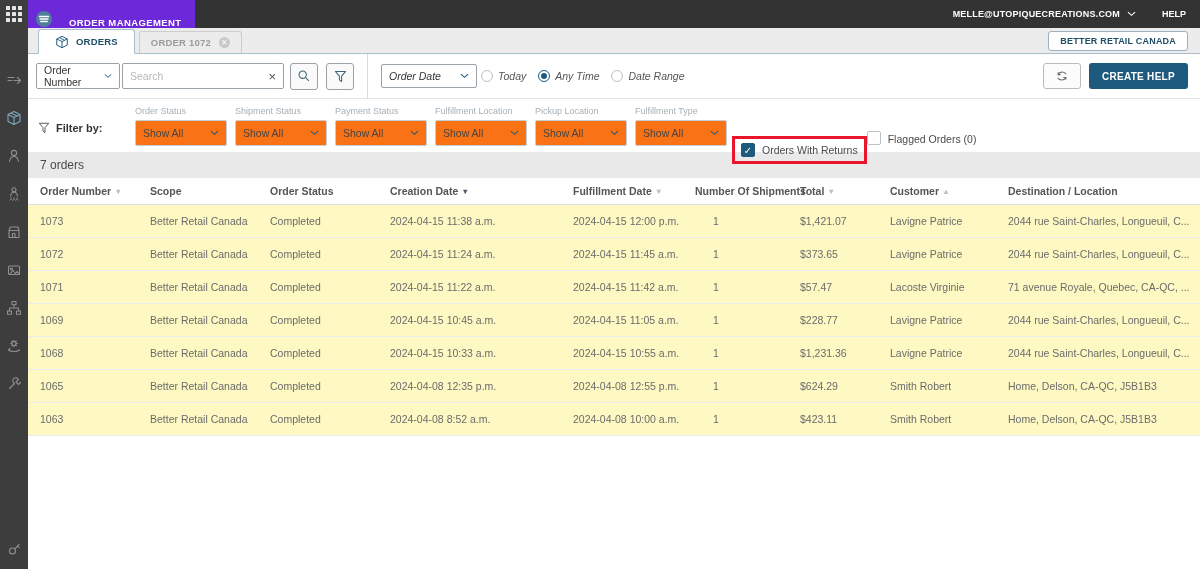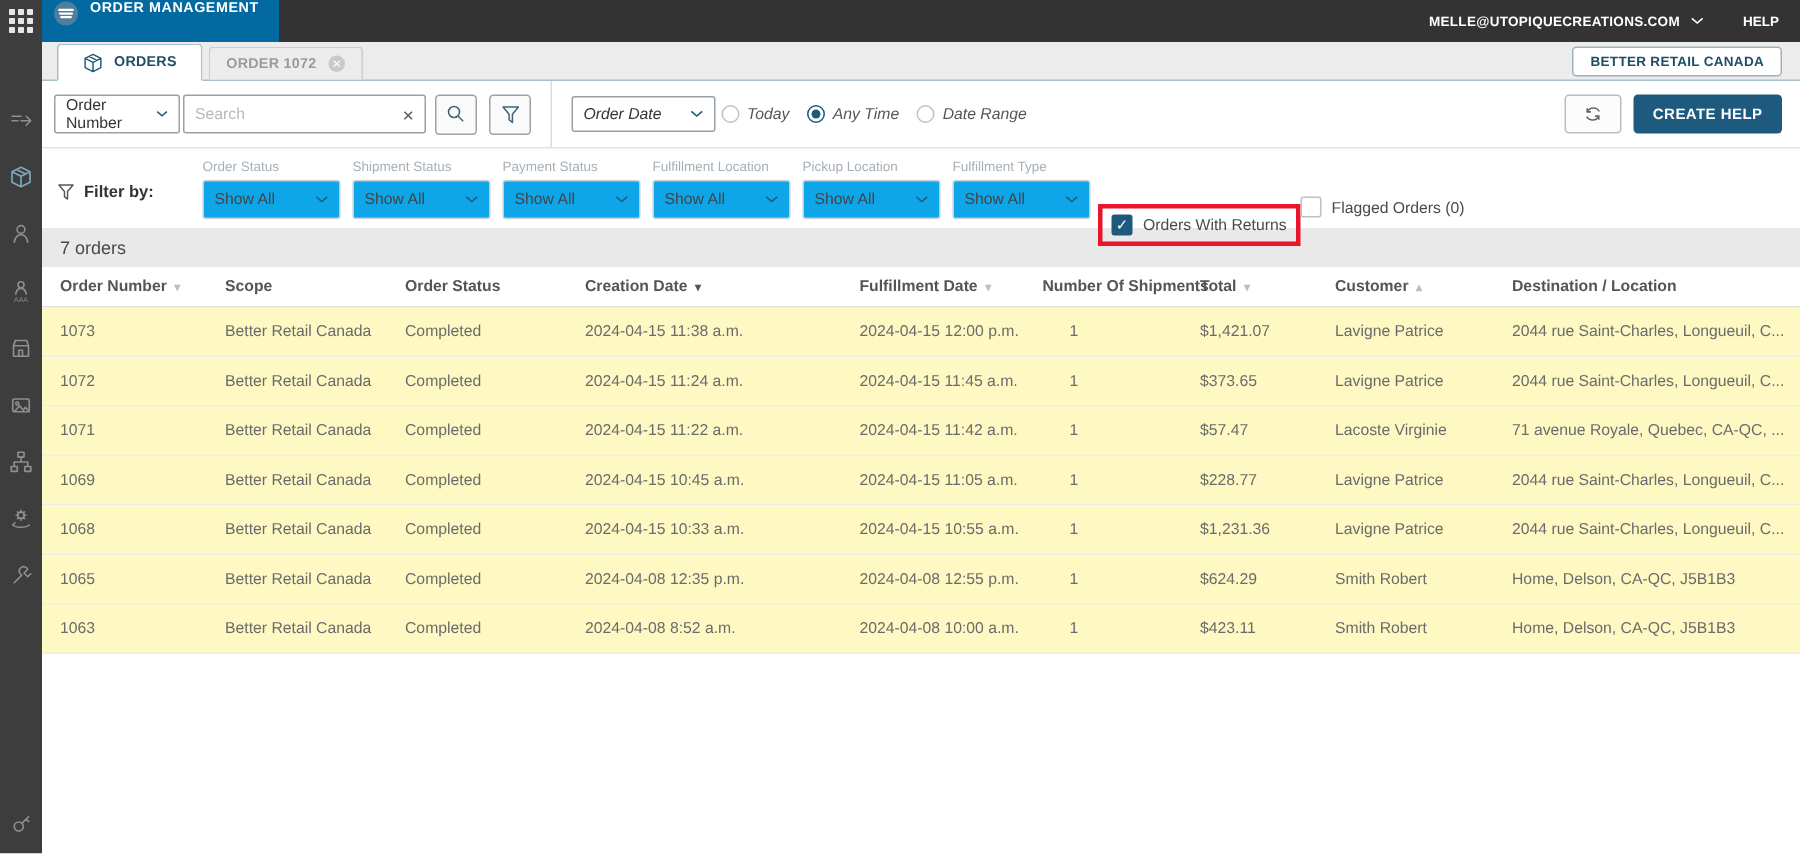--- a/index.html
+++ b/index.html
@@ -13,21 +13,21 @@
   .dots i { width:4px; height:4px; background:#e6e6e6; border-radius:0.5px; display:block; }
   .side-icons { padding-top:44px; display:flex; flex-direction:column; align-items:center; gap:22px; }
   .side-ico { width:20px; height:16px; display:flex; align-items:center; justify-content:center; cursor:pointer; }
   .side-ico svg { stroke:#8f8f8f; fill:none; stroke-width:1.1; stroke-linecap:round; stroke-linejoin:round; }
   .side-ico.active svg { stroke:#7fa6bd; }
   .side-ico svg text { stroke:none; fill:#8f8f8f; }
   .side-bottom { position:absolute; bottom:12px; left:0; width:28px; display:flex; justify-content:center; }
 
   
   .topbar { position:absolute; left:28px; right:0; top:0; height:28px; background:#333; display:flex; align-items:center; z-index:5; }
-  .app-tab { background:#0369a1; height:28px; display:flex; align-items:flex-start; gap:7px; padding:0 14px 0 7px; }
+  .app-tab { background:#6d28d9; height:28px; display:flex; align-items:flex-end; gap:16px; padding:0 14px 0 7px; }
   .app-title { color:#fff; font-size:9.5px; font-weight:700; letter-spacing:.4px; white-space:nowrap; }
   .topbar-right { margin-left:auto; display:flex; align-items:center; padding-right:14px; }
   .user-email { color:#fff; font-size:9px; font-weight:700; letter-spacing:.2px; cursor:pointer; }
   .user-chevron { margin-left:7px; cursor:pointer; display:flex; }
   .help-link { color:#fff; font-size:9px; font-weight:700; margin-left:26px; cursor:pointer; }
 
   
   .tabbar { position:absolute; left:28px; right:0; top:28px; height:26px; background:#ececec; border-bottom:1px solid #a9bfcb; display:flex; align-items:flex-end; z-index:4; }
   .tab { display:flex; align-items:center; cursor:pointer; border-radius:3px 3px 0 0; }
   .tab.active { height:25px; background:#fff; border:1px solid #a9bfcb; border-bottom:1px solid #fff; margin-left:10px; margin-bottom:-1px; padding:0 16px; gap:7px; z-index:2; }
@@ -59,21 +59,21 @@
   .toolbar-right { margin-left:auto; display:flex; align-items:center; gap:8px; padding-right:12px; }
   .refresh-btn { width:38px; height:26px; border:1px solid #bcbcbc; border-radius:3px; background:#fcfcfc; display:flex; align-items:center; justify-content:center; cursor:pointer; }
   .create-btn { height:26px; background:#1d5a7d; color:#fff; border:none; border-radius:3px; padding:0 13px; font-size:10px; font-weight:700; letter-spacing:.3px; font-family:inherit; cursor:pointer; }
 
   
   .filterbar { position:absolute; left:28px; right:0; top:98px; height:54px; background:#fff; border-top:1px solid #e2e2e2; z-index:2; }
   .filter-by { position:absolute; left:10px; top:23px; display:flex; align-items:center; gap:6px; font-size:11px; font-weight:700; color:#333; }
   .dd-row { position:absolute; left:107px; top:7px; display:flex; gap:8px; }
   .dd-group { width:92px; }
   .dd-label { font-size:9px; color:#a6b0b7; margin-bottom:4px; white-space:nowrap; }
-  .dd-select { height:26px; border:1px solid #c3cdd4; border-radius:2px; background:#0ea5e9; display:flex; align-items:center; justify-content:space-between; padding:0 7px; font-size:10.5px; color:#444; cursor:pointer; }
+  .dd-select { height:26px; border:1px solid #c3cdd4; border-radius:2px; background:#f97316; display:flex; align-items:center; justify-content:space-between; padding:0 7px; font-size:10.5px; color:#444; cursor:pointer; }
   .checkbox-area { position:absolute; left:704px; top:13px; display:flex; align-items:center; }
   .red-wrap { border:3px solid #e8152c; padding:4px 6px; display:flex; align-items:center; gap:7px;margin-top:24px; }
   .flagged-wrap { display:flex; align-items:flex-end; gap:7px; margin-left:0; }
   .cb { width:14px; height:14px; border:1px solid #b9c2c9; border-radius:2px; background:#fff; flex:none; display:flex; align-items:center; justify-content:center; cursor:pointer; }
   .cb.checked { background:#1d5a7d; border-color:#1d5a7d; color:#fff; font-size:10px; }
   .cb.checked::after { content:"\2713"; }
   .cb-label { font-size:10.5px; color:#4a4a4a; white-space:nowrap; }
 
   
   .countbar { position:absolute; left:28px; right:0; top:152px; height:26px; background:#e9e9e9; display:flex; align-items:center; padding-left:12px; font-size:12px; color:#4a4a4a; }

